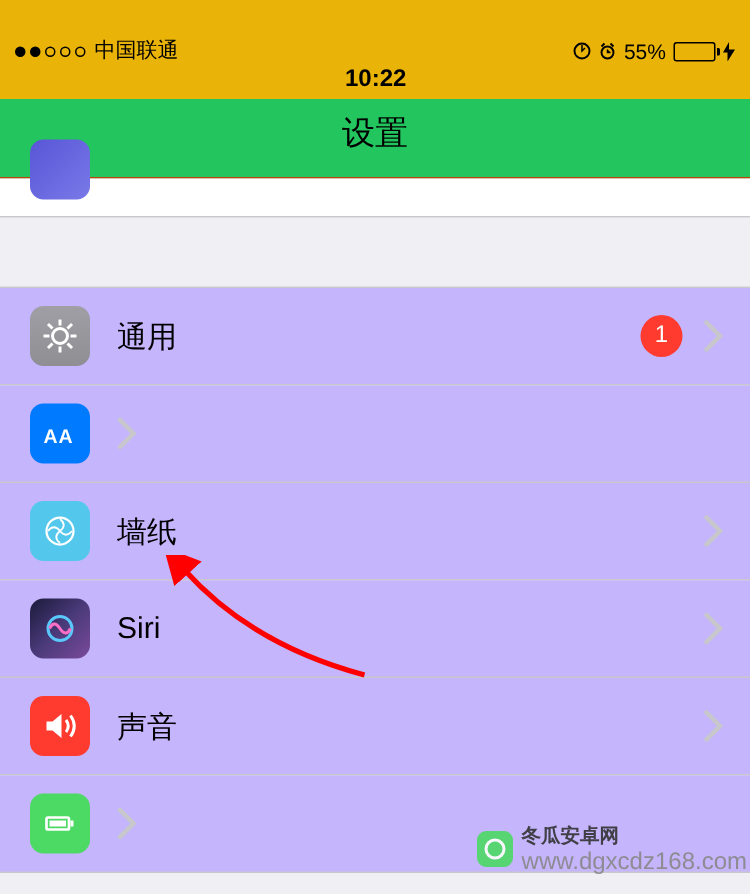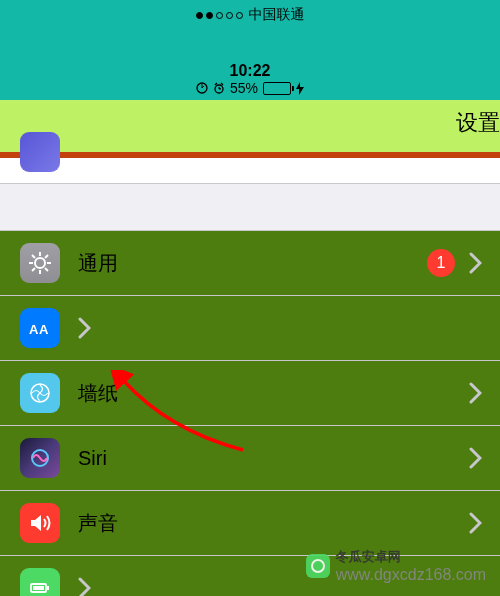--- a/index.html
+++ b/index.html
@@ -9,24 +9,23 @@
       width: 500px;
       height: 596px;
       overflow: hidden;
       position: relative;
     }
     .status-bar {
       display: flex;
       justify-content: space-between;
       align-items: center;
       padding: 6px 10px 4px 10px;
-      background: #14b8a6;
+      background: #eab308;
       font-size: 14px;
       color: #000;
-      flex-direction: column;
     }
     .status-left { display: flex; align-items: center; gap: 6px; }
     .signal-dots { display: flex; gap: 3px; align-items: center; }
     .dot { width: 7px; height: 7px; border-radius: 50%; border: 1px solid #000; }
     .dot.filled { background: #000; }
     .carrier { font-size: 14px; }
     .status-center { font-weight: 600; font-size: 16px; margin-top: 38px; }
     .status-right { display: flex; align-items: center; gap: 5px; }
     .battery-pct { font-size: 14px; }
     .battery-icon {
@@ -34,44 +33,44 @@
       position: relative; display: inline-block;
     }
     .battery-icon::after {
       content: ''; position: absolute; right: -4px; top: 3px;
       width: 2px; height: 5px; background: #000; border-radius: 0 1px 1px 0;
     }
     .battery-fill {
       background: #4cd964; height: 100%; width: 55%; border-radius: 1px 0 0 1px;
     }
     .nav-bar {
-      background: #bef264;
-      text-align: right;
+      background: #22c55e;
+      text-align: center;
       padding: 8px 0 14px 0;
-      border-bottom: 6px solid #c2410c;
+      border-bottom: 1px solid #c2410c;
     }
     .nav-title { font-size: 22px; font-weight: 500; }
     .partial-row {
       background: #fff;
       height: 26px;
       border-bottom: 1px solid #c8c7cc;
       position: relative;
     }
     .partial-icon {
       position: absolute; left: 20px; top: -26px;
       width: 40px; height: 40px; border-radius: 9px;
       background: linear-gradient(135deg, #5856d6, #7a79e8);
     }
     .section-gap { height: 46px; }
     .list { background: #fff; border-top: 1px solid #c8c7cc; }
     .row {
       display: flex; align-items: center;
       padding: 12px 18px 12px 20px;
       border-bottom: 1px solid #c8c7cc;
-      background: #4d7c0f;
+      background: #c4b5fd;
       position: relative;
       min-height: 58px;
     }
     .row-icon {
       width: 40px; height: 40px; border-radius: 9px;
       display: flex; align-items: center; justify-content: center;
       margin-right: 18px; flex-shrink: 0;
     }
     .row-label { font-size: 20px; flex: 1; color: #000; }
     .badge {
@@ -92,21 +91,21 @@
     .ic-battery { background: #4cd964; }
     .annotation-arrow {
       position: absolute;
       top: 370px;
       left: 108px;
       pointer-events: none;
       z-index: 10;
     }
     .watermark {
       position: absolute;
-      right: 14px;
+      right: 2px;
       bottom: 12px;
       display: flex;
       align-items: center;
       gap: 6px;
       opacity: 0.9;
       z-index: 20;
     }
     .wm-logo {
       width: 24px; height: 24px; border-radius: 6px;
       background: #4cd964; display: flex;

